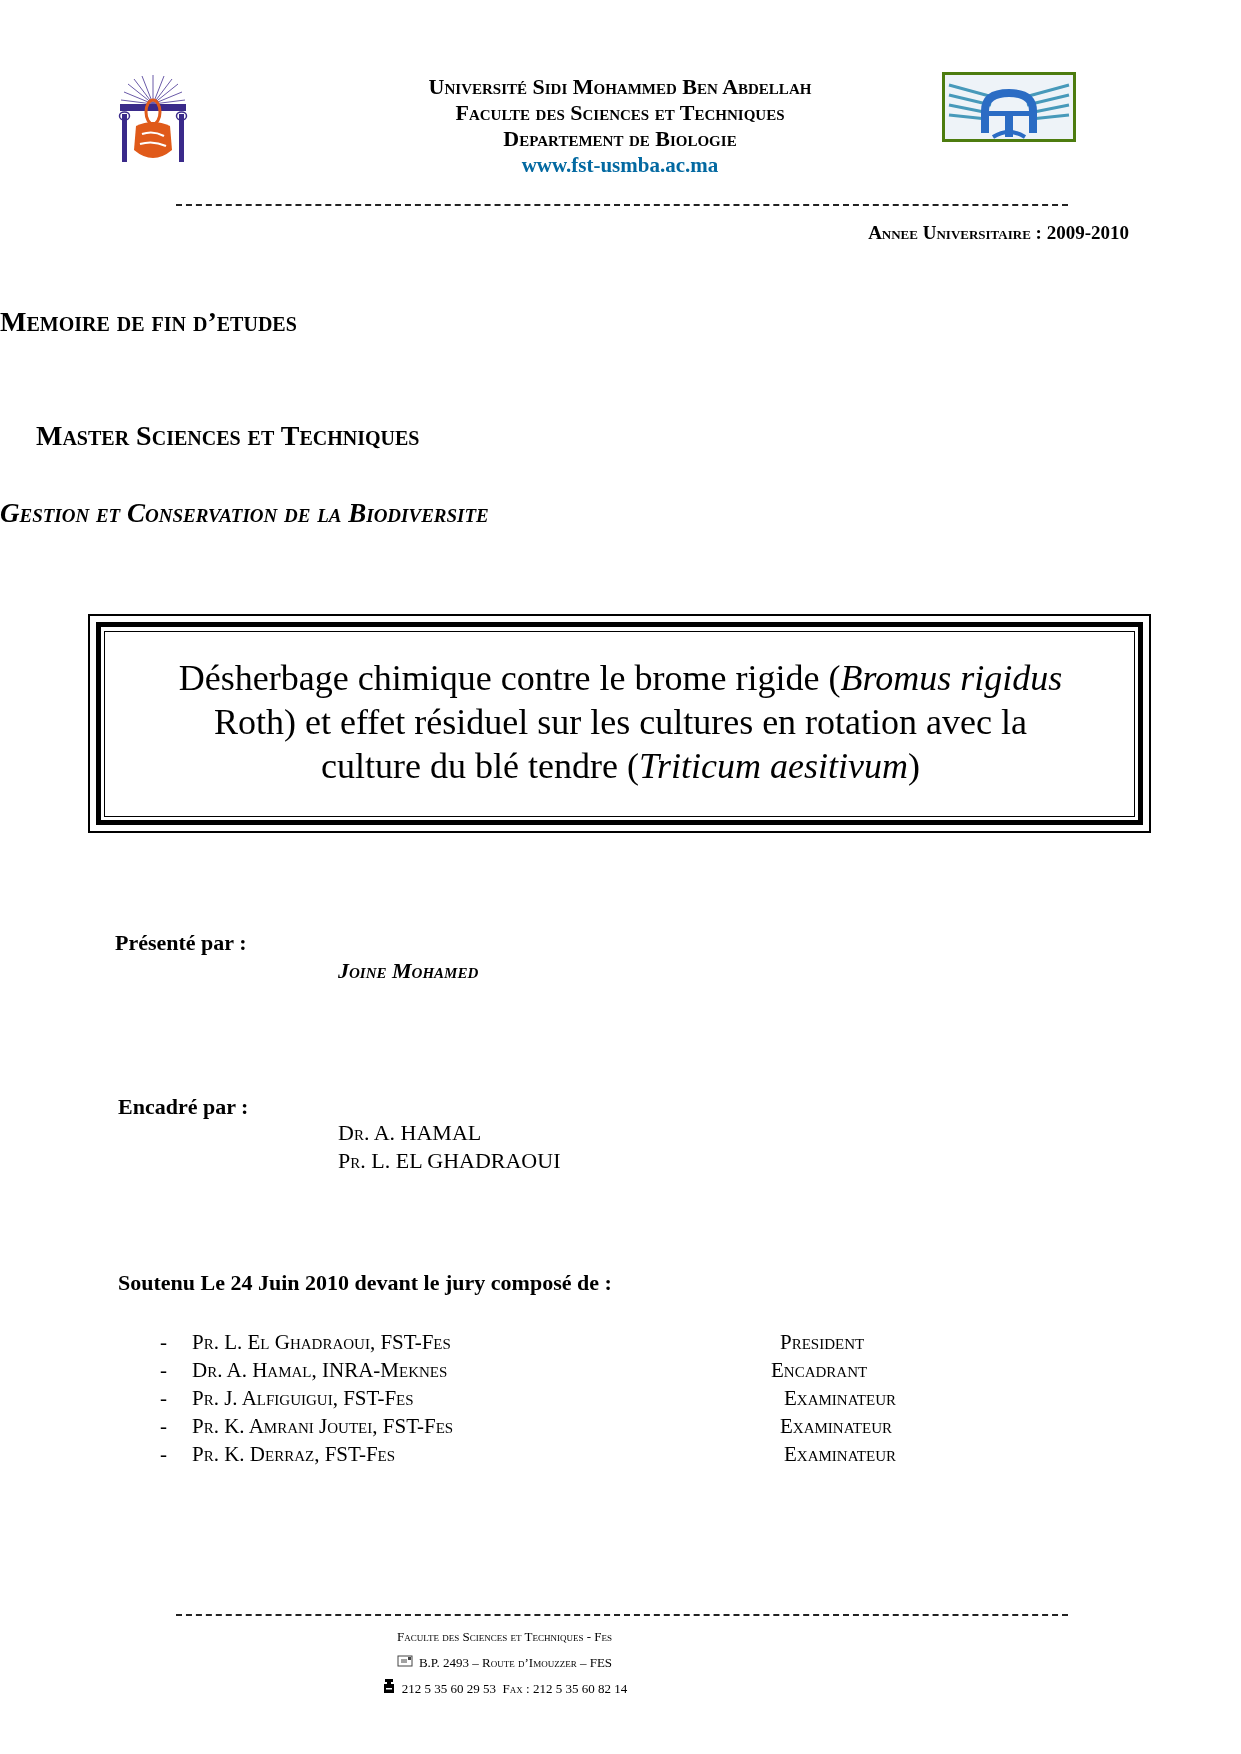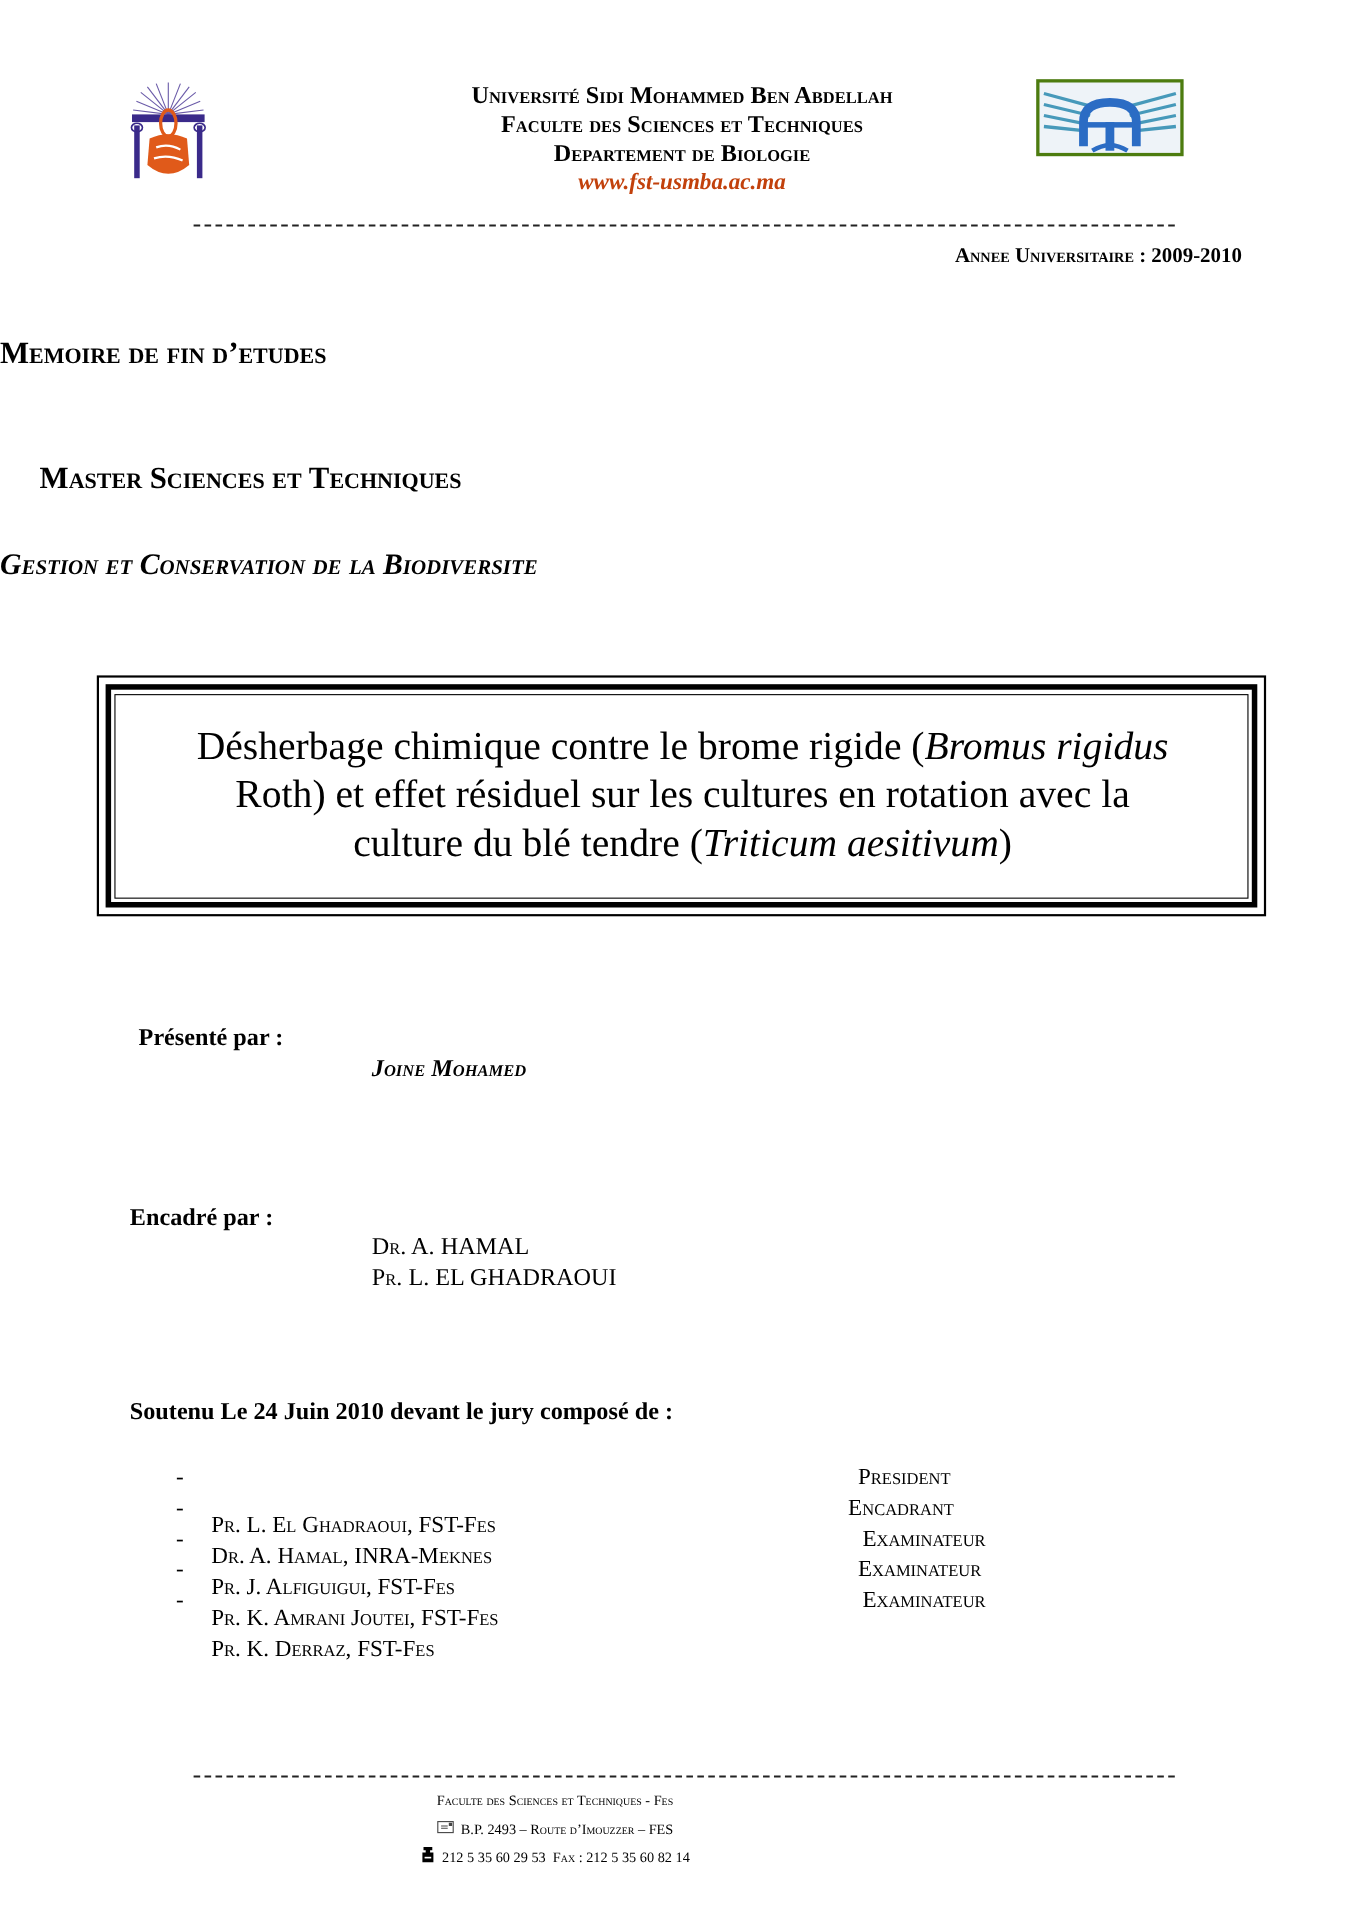--- a/index.html
+++ b/index.html
@@ -7,41 +7,41 @@
            font-family: "Liberation Serif", "DejaVu Serif", serif; color: #000; }
     .abs { position: absolute; }
     .sc { font-variant: small-caps; }
     .center { text-align: left; }
 
     
     .logo-left { left: 116px; top: 74px; width: 74px; height: 92px; }
     .logo-right { left: 942px; top: 72px; width: 134px; height: 70px; box-sizing: border-box;
                   border: 3px solid #4d7c0f; background: #eef3f8; overflow: hidden; }
     .hdr { left: 340px; width: 560px; font-weight: bold; font-size: 22px; line-height: 29px; text-align: center; }
-    .hdr-url { color: #c2410c; font-style: italic; font-weight: bold; font-size: 21px; }
+    .hdr-url { color: #0369a1; font-weight: bold; font-size: 21px; }
     .dash { left: 176px; width: 892px; height: 0; border-top: 2px dashed #222; }
 
     .year { right: 112px; top: 222px; font-weight: bold; font-size: 19px; }
 
     .title1 { left: 0; width: 1241px; top: 306px; font-weight: bold; font-size: 28px; }
     .title2 { left: 0; width: 1241px; top: 420px; font-weight: bold; font-size: 28px; padding-left: 36px; }
     .title3 { left: 0; width: 1241px; top: 498px; font-weight: bold; font-style: italic; font-size: 27px; }
 
     
     .box-outer { left: 88px; top: 614px; width: 1063px; height: 219px; box-sizing: border-box; border: 2px solid #000; }
     .box-mid { left: 96px; top: 622px; width: 1047px; height: 203px; box-sizing: border-box; border: 5px solid #000; }
     .box-inner { left: 104px; top: 631px; width: 1031px; height: 186px; box-sizing: border-box; border: 1.5px solid #000; }
     .box-text { left: 110px; top: 656px; width: 1021px; font-weight: normal; font-size: 36px; line-height: 44px; text-align: center; }
 
     .lbl { font-weight: bold; font-size: 22px; }
     .name { font-size: 22px; }
 
     .jury-row { left: 160px; font-size: 21px; height: 28px; }
     .jury-dash { position: absolute; left: 0; }
-    .jury-name { position: absolute; left: 32px; white-space: nowrap; margin-top: 44px; }
+    .jury-name { position: absolute; left: 32px; white-space: nowrap; }
     .jury-role { position: absolute; white-space: nowrap; }
 
     .foot { left: 0; width: 1009px; font-size: 13px; text-align: center; line-height: 26px; }
     .icon-inline { display: inline-block; vertical-align: middle; margin-right: 6px; }
   </style>
 </head>
 <body>
 
 <div class="abs logo-left">
   <svg width="74" height="92" viewBox="0 0 74 92">
@@ -108,21 +108,21 @@
 
 <div class="abs box-outer"></div>
 <div class="abs box-mid"></div>
 <div class="abs box-inner"></div>
 <div class="abs box-text">
   <div><span>Désherbage chimique contre le brome rigide (</span><i>Bromus rigidus</i></div>
   <div>Roth) et effet résiduel sur les cultures en rotation avec la</div>
   <div><span>culture du blé tendre (</span><i>Triticum aesitivum</i><span>)</span></div>
 </div>
 
-<div class="abs lbl" style="left:126px; top:930px;">Présenté par :</div>
+<div class="abs lbl" style="left:115px; top:930px;">Présenté par :</div>
 <div class="abs name sc" style="left:338px; top:958px; font-weight:bold; font-style:italic;">Joine Mohamed</div>
 
 <div class="abs lbl" style="left:118px; top:1094px;">Encadré par :</div>
 <div class="abs name" style="left:338px; top:1120px;">
   <span class="sc">Dr.</span> <span>A. HAMAL</span>
 </div>
 <div class="abs name" style="left:338px; top:1148px;">
   <span class="sc">Pr.</span> <span>L. EL GHADRAOUI</span>
 </div>
 

